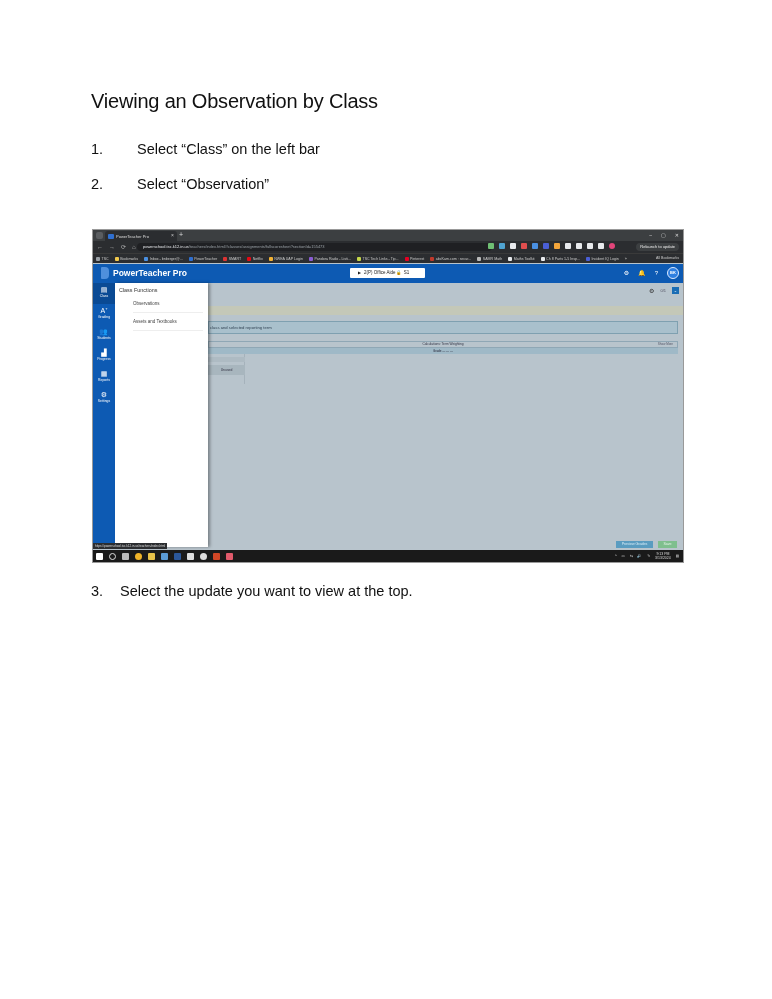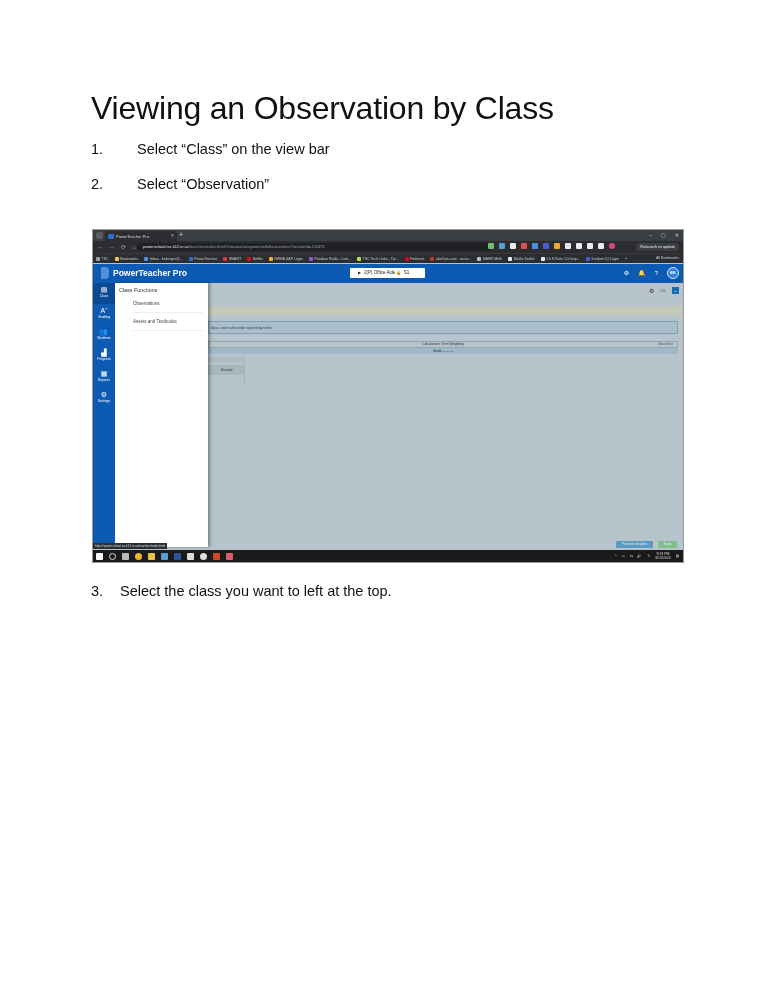--- a/index.html
+++ b/index.html
@@ -1,19 +1,19 @@
 <!DOCTYPE html>
 <html><head>
 <meta charset="utf-8">
 <style>
   * { box-sizing: border-box; margin: 0; padding: 0; }
   html, body { width: 772px; height: 999px; background: #ffffff; overflow: hidden; }
   body { position: relative; font-family: "Liberation Sans", sans-serif; color: #111; }
 
-  .doc-title { position: absolute; left: 91px; top: 90px; font-size: 32px; font-weight: normal; color: #111; letter-spacing: -0.2px; }
+  .doc-title { position: absolute; left: 91px; top: 90px; font-size: 20px; font-weight: normal; color: #111; letter-spacing: -0.2px; }
   .step { position: absolute; font-size: 14.5px; color: #111; }
   .step .num { position: absolute; left: 0; }
   .step .txt { position: absolute; white-space: nowrap; }
   .step1 { left: 91px; top: 141px; }
   .step1 .txt, .step2 .txt { left: 46px; }
   .step2 { left: 91px; top: 176px; }
   .step3 { left: 91px; top: 583px; }
   .step3 .txt { left: 29px; }
 
   
@@ -85,21 +85,21 @@
   .tray { position: absolute; right: 4px; top: 2px; display: flex; gap: 5px; align-items: center; color: #ddd; font-size: 3.5px; }
   .tray .clock { text-align: center; line-height: 4px; }
 </style>
 </head>
 <body>
 
 <h1 class="doc-title">Viewing an Observation by Class</h1>
 
 <div class="step step1">
   <span class="num">1.</span>
-  <span class="txt">Select “Class” on the view bar</span>
+  <span class="txt">Select “Class” on the left bar</span>
 </div>
 <div class="step step2">
   <span class="num">2.</span>
   <span class="txt">Select “Observation”</span>
 </div>
 
 <div class="shot">
 
   <div class="tabstrip">
     <span class="win-menu"></span>
@@ -302,14 +302,14 @@
         <span>9:13 PM</span><br>
         <span>3/13/2024</span>
       </span>
       <span>▤</span>
     </div>
   </div>
 </div>
 
 <div class="step step3">
   <span class="num">3.</span>
-  <span class="txt">Select the class you want to left at the top.</span>
+  <span class="txt">Select the update you want to view at the top.</span>
 </div>
 
 </body></html>

